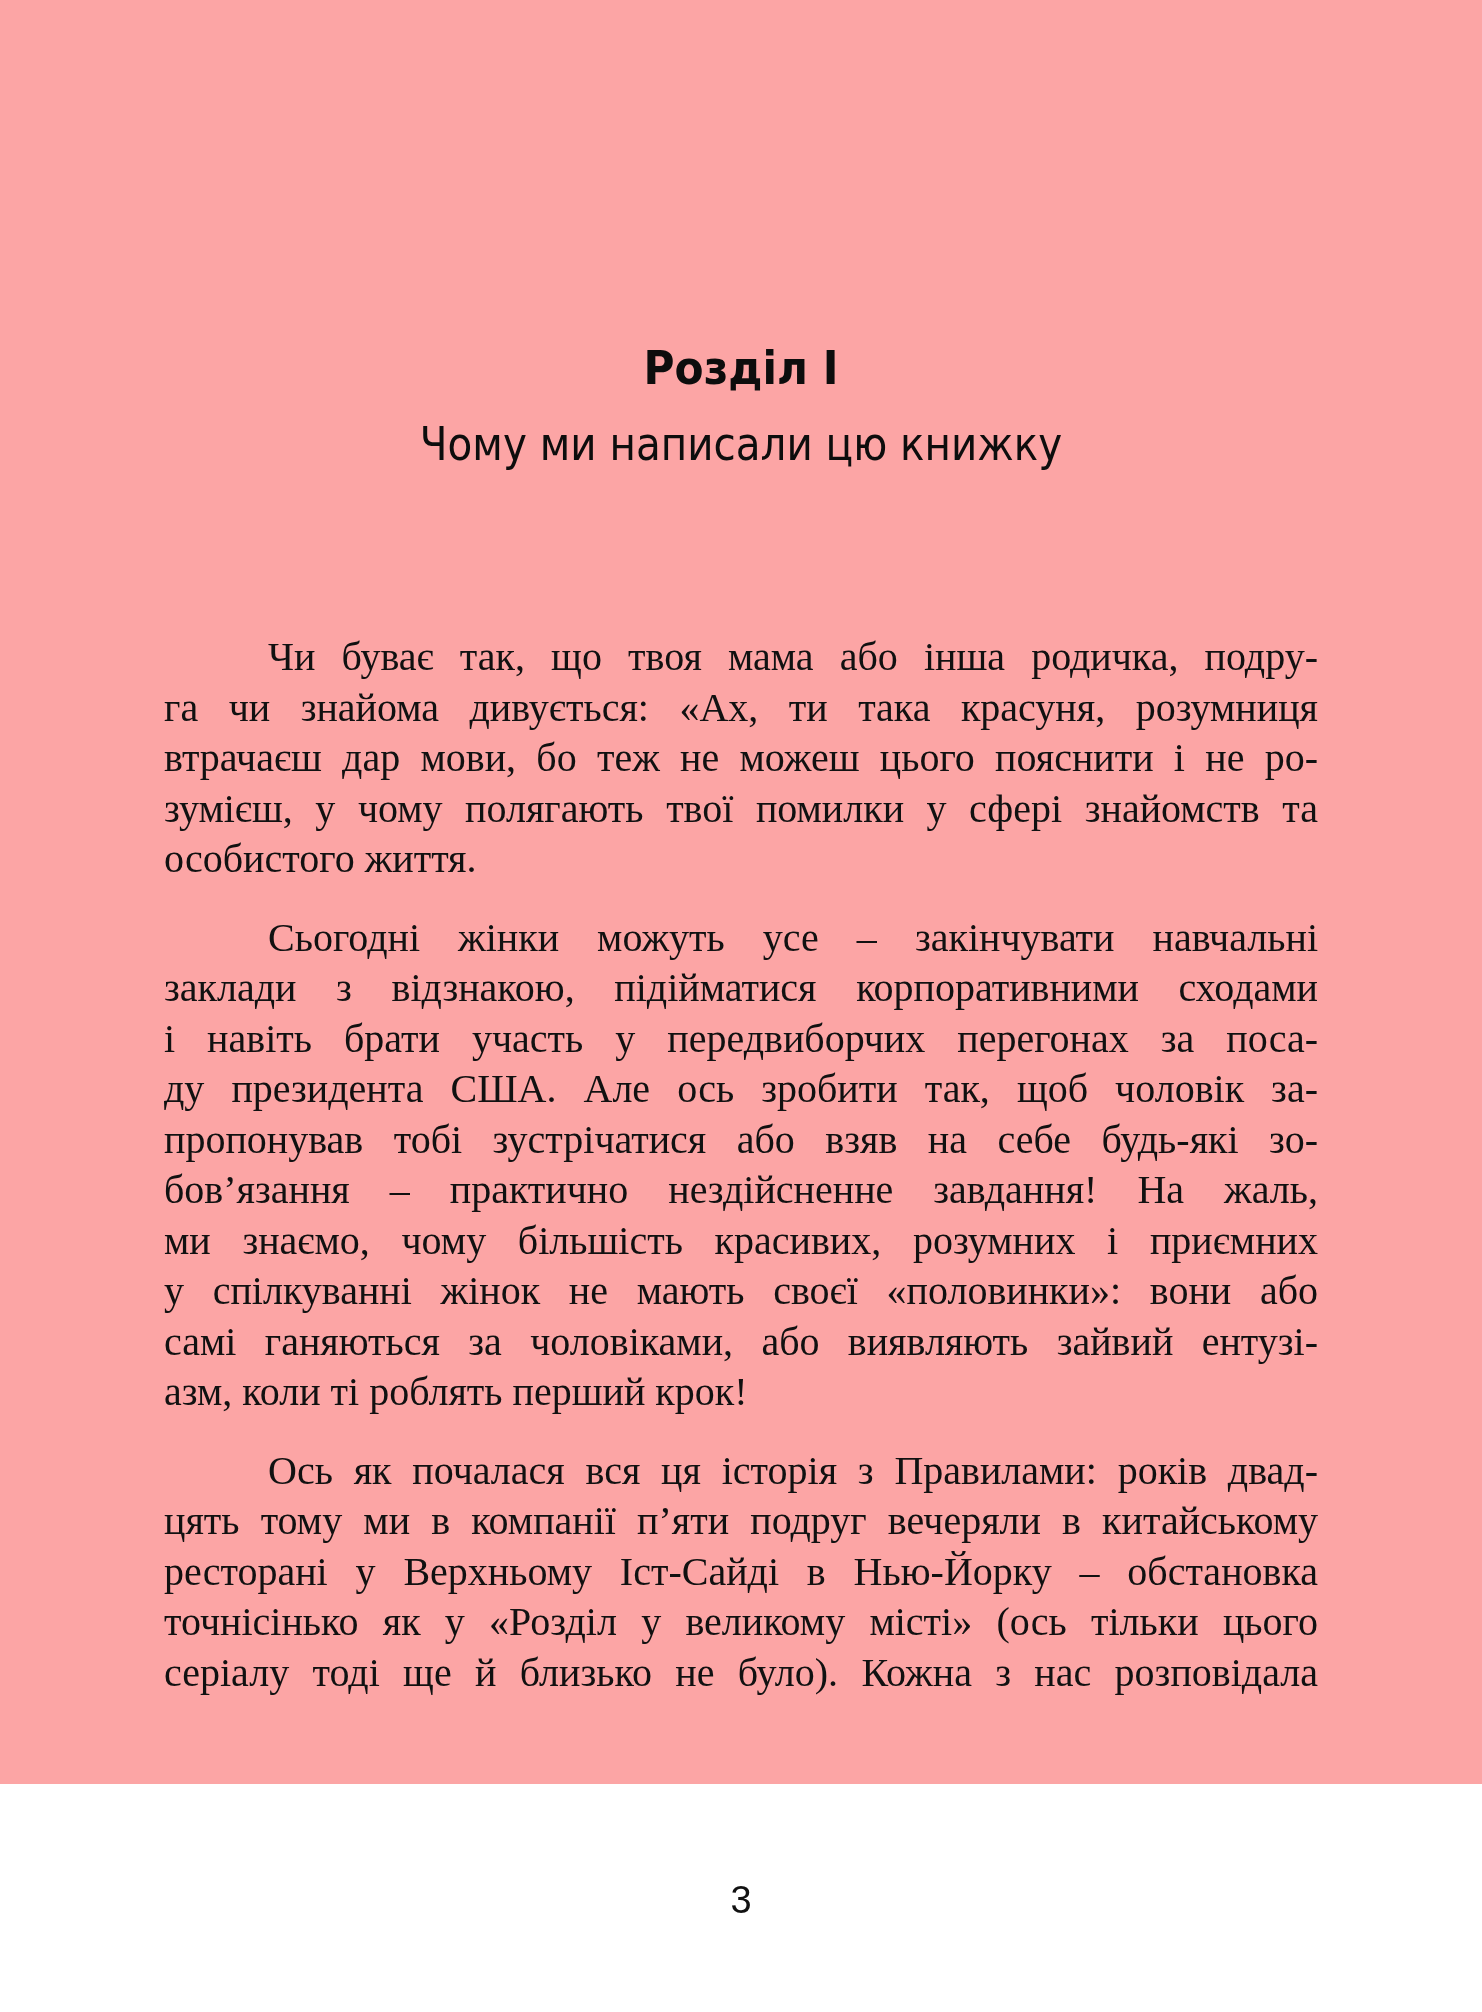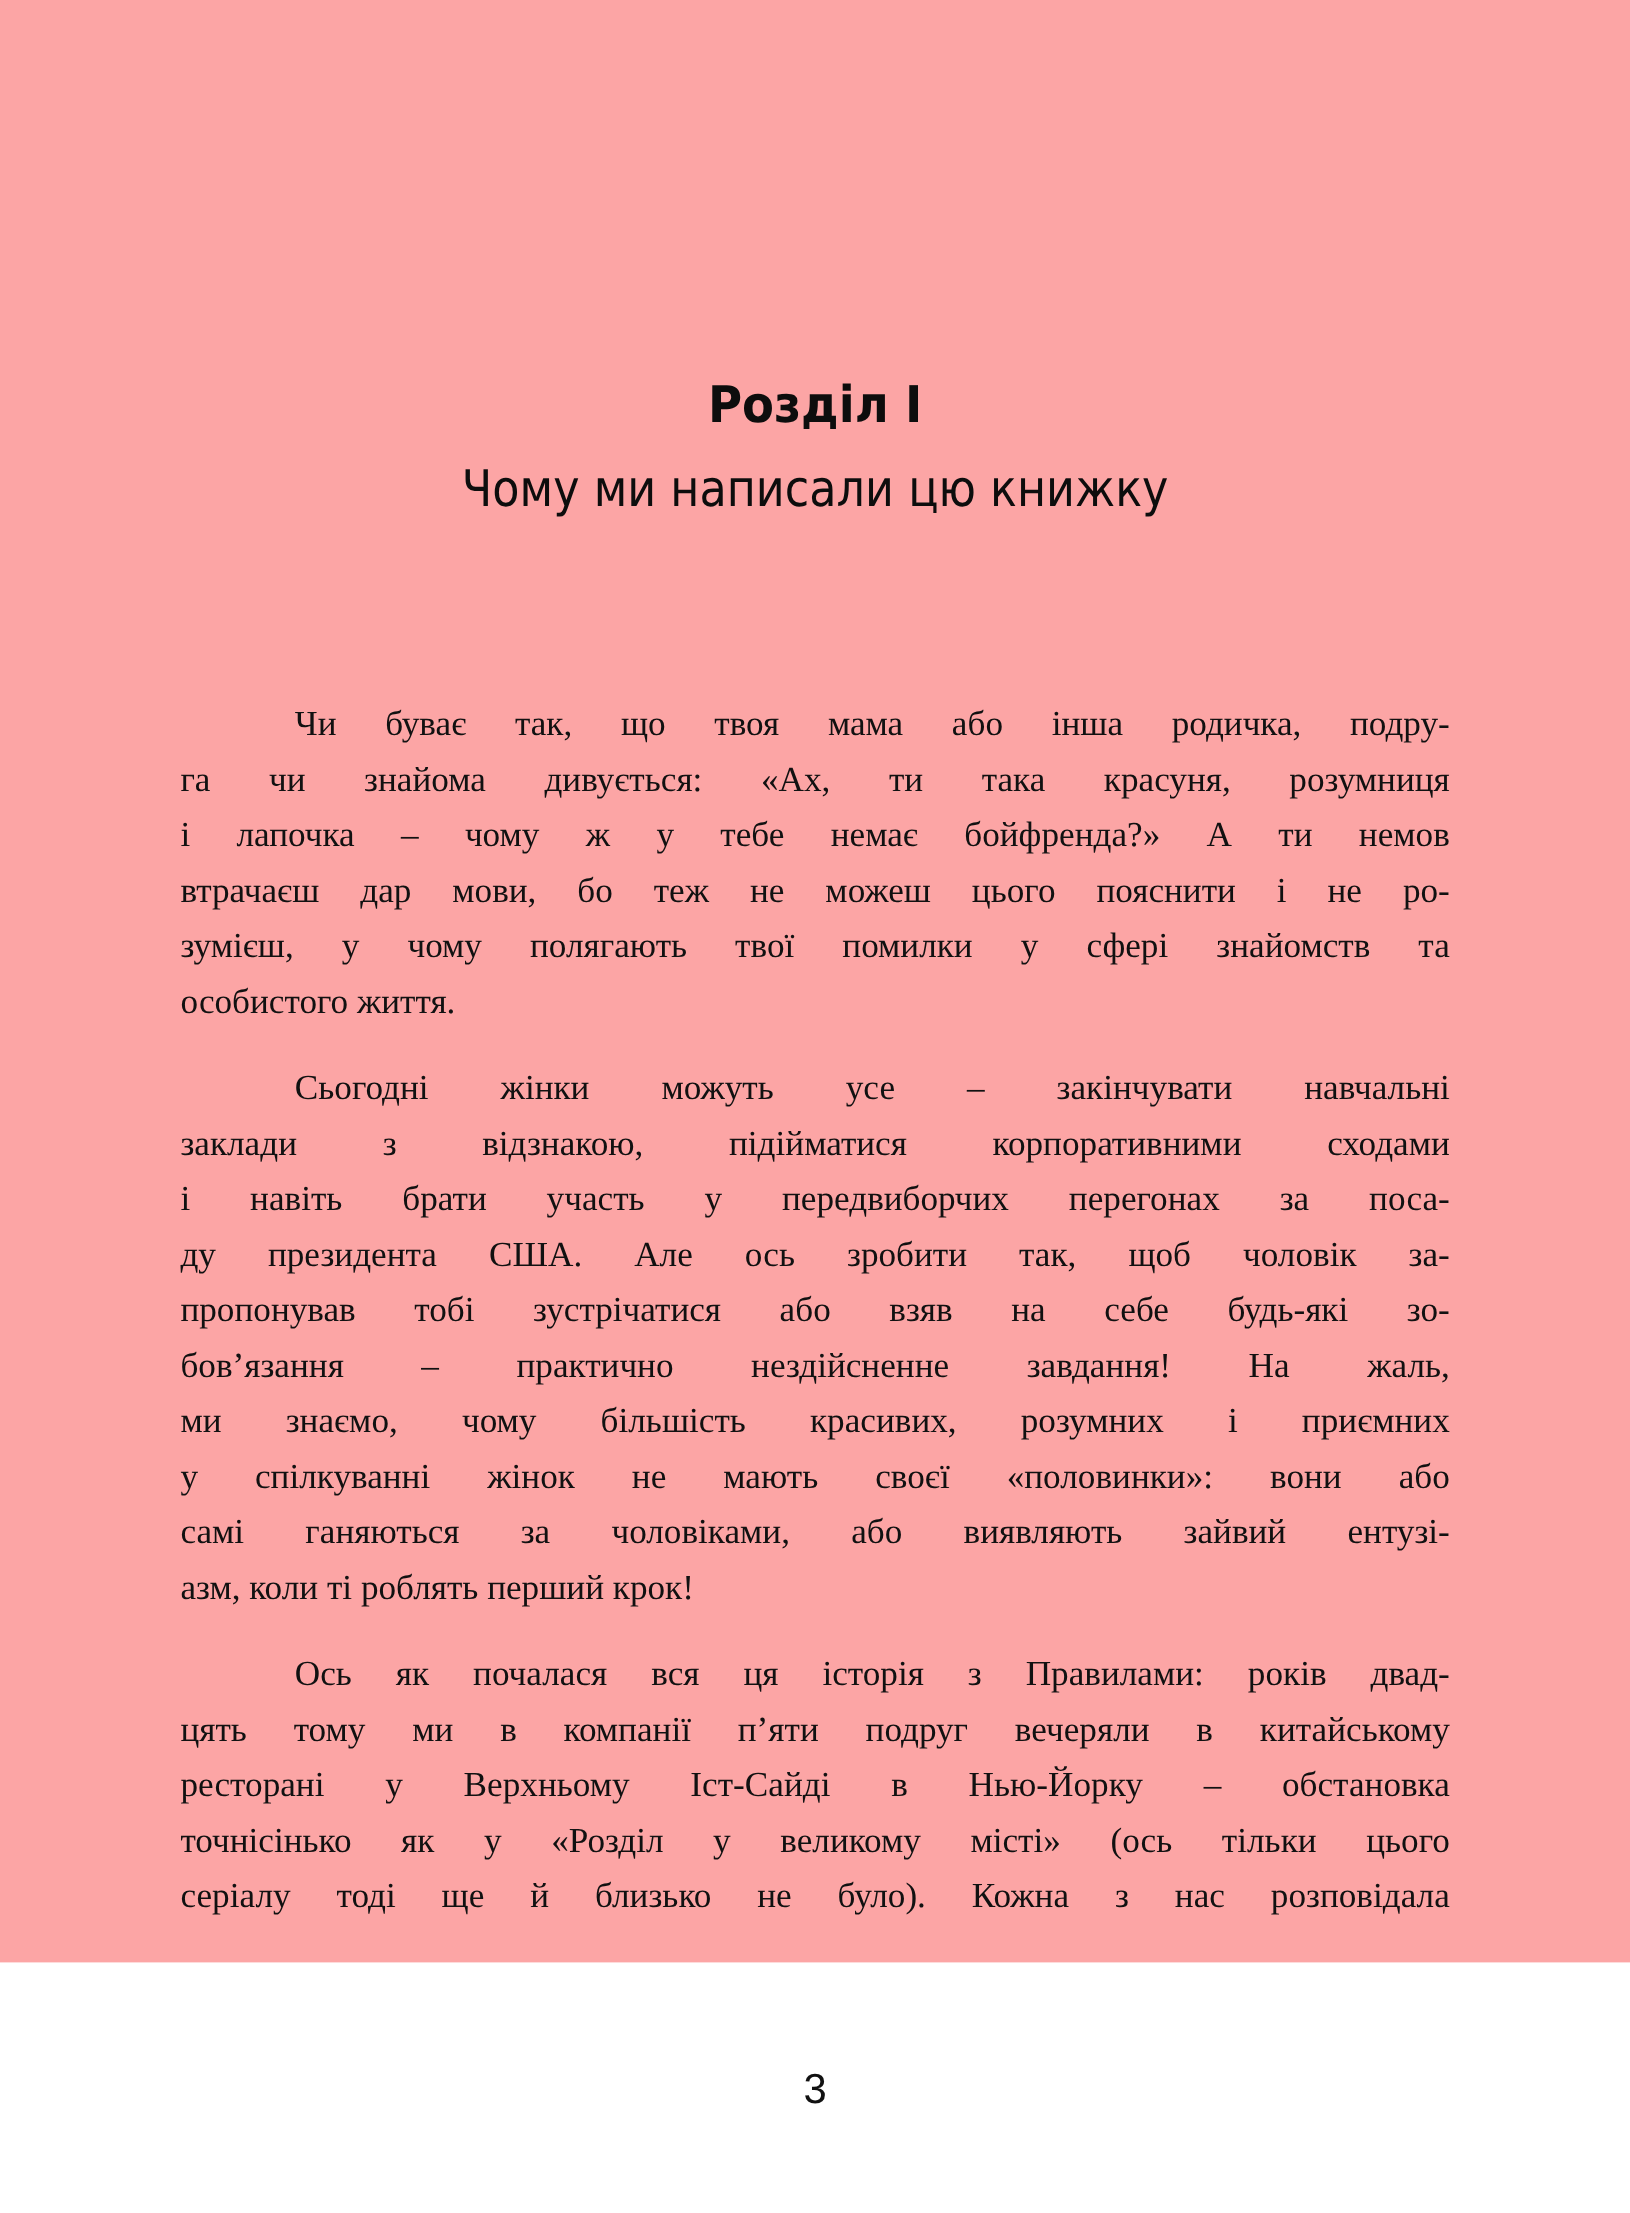--- a/index.html
+++ b/index.html
@@ -43,21 +43,21 @@
       line-height: 60px;
       color: #0d0d0d;
       transform: scaleX(0.88);
     }
     .body-text {
       position: absolute;
       left: 164px;
       width: 1154px;
       top: 632px;
       font-family: "Liberation Serif", serif;
-      font-size: 32px;
+      font-size: 40px;
       color: #111111;
     }
     .line {
       height: 50.5px;
       line-height: 50.5px;
       white-space: nowrap;
       text-align: justify;
       text-align-last: justify;
       overflow: visible;
     }
@@ -86,21 +86,20 @@
 
 <div class="page">
   <div class="chapter-num">Розділ I</div>
   <div class="chapter-title">Чому ми написали цю книжку</div>
 
   <div class="body-text">
 
     <div>
       <div class="line indent">Чи буває так, що твоя мама або інша родичка, подру-</div>
       <div class="line">га чи знайома дивується: «Ах, ти така красуня, розумниця</div>
-      <div class="line">і лапочка  – чому ж у тебе немає бойфренда?» А ти немов</div>
       <div class="line">втрачаєш дар мови, бо теж не можеш цього пояснити і не ро-</div>
       <div class="line">зумієш, у чому полягають твої помилки у сфері знайомств та</div>
       <div class="line last">особистого життя.</div>
     </div>
     <div class="para-gap"></div>
 
     <div>
       <div class="line indent">Сьогодні жінки можуть усе  – закінчувати навчальні</div>
       <div class="line">заклади з відзнакою, підійматися корпоративними сходами</div>
       <div class="line">і навіть брати участь у передвиборчих перегонах за поса-</div>

